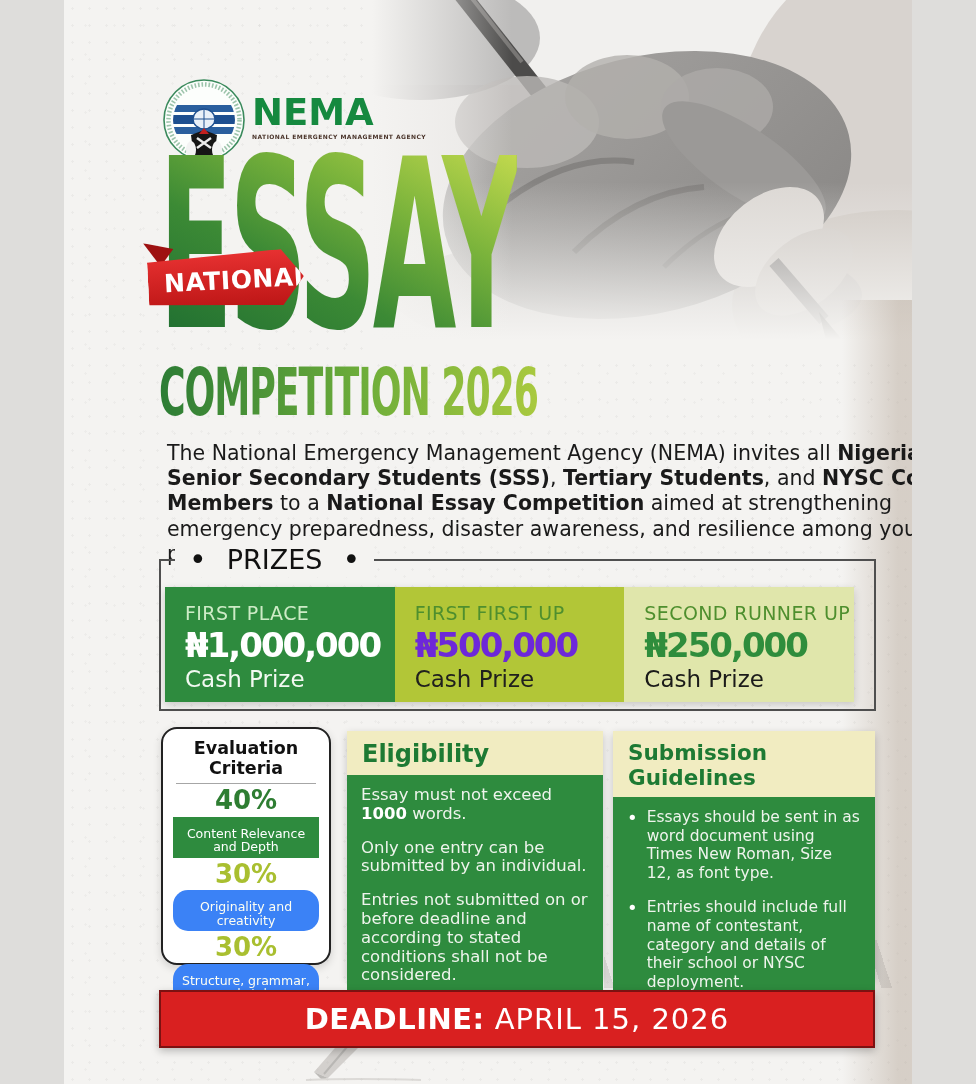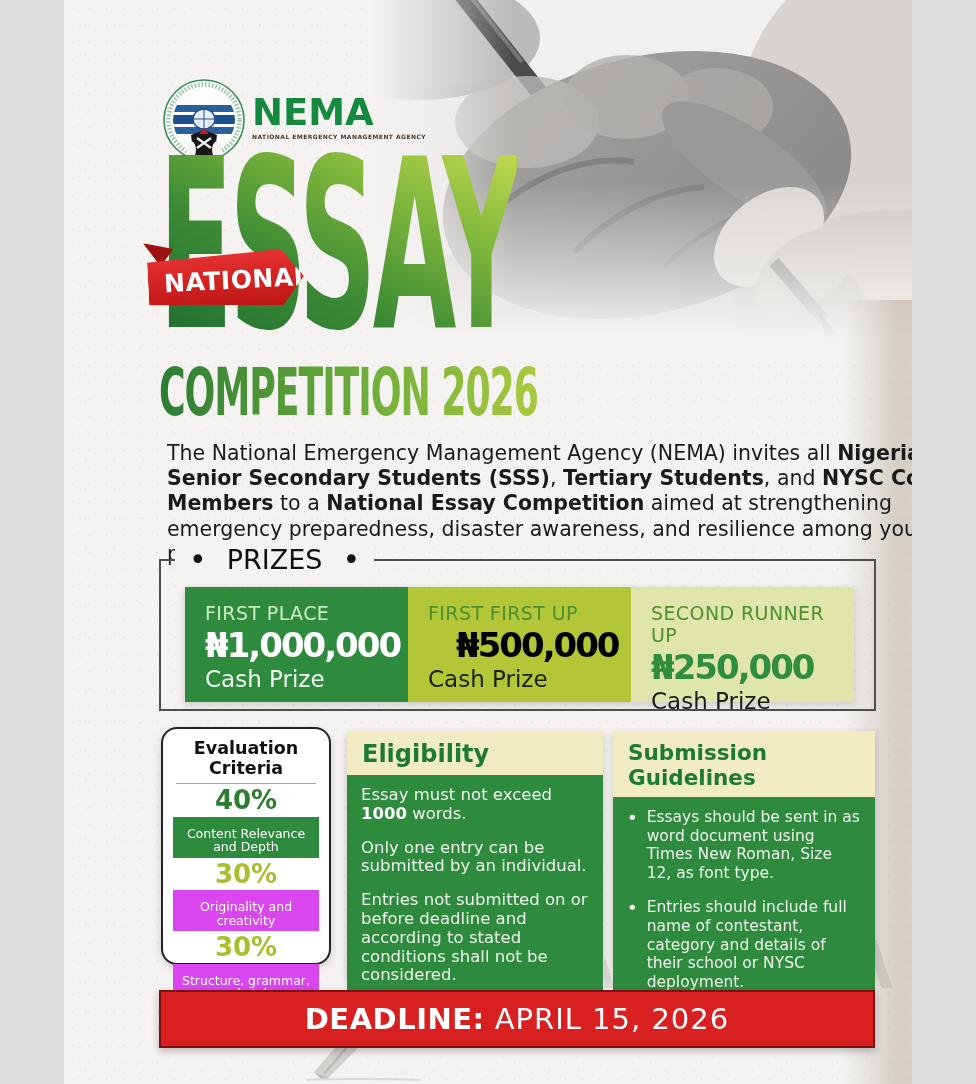--- a/index.html
+++ b/index.html
@@ -82,45 +82,45 @@
     position:absolute; left:95px; top:559px; width:717px; height:152px; z-index:2;
     border:2px solid #4f4f4f;
   }
   .prize-label{
     position:absolute; top:-19px; left:14px; background:#f4f3f1; padding:0 14px;
     font-size:27px; font-weight:400; color:#111; display:flex; align-items:center;
   }
   .prize-label::before, .prize-label::after{ content:"•"; font-size:30px; color:#111; }
   .prize-label::before{ margin-right:20px; }
   .prize-label::after{ margin-left:20px; }
-  .prize-cards{ position:absolute; left:24px; right:20px; top:26px; height:115px; display:flex; box-shadow:0 3px 8px rgba(0,0,0,.18); }
+  .prize-cards{ position:absolute; left:4px; right:20px; top:26px; height:115px; display:flex; box-shadow:0 3px 8px rgba(0,0,0,.18); }
   .prize-card{ flex:1; padding:15px 0 0 20px; }
   .pc-1{ background:#2e8b3e; }
   .pc-2{ background:#b2c637; }
   .pc-3{ background:#e0e6ab; }
   .place{ font-size:19px; letter-spacing:.4px; }
   .pc-1 .place{ color:#cdebc6; } .pc-2 .place{ color:#4e8f2e; } .pc-3 .place{ color:#4e8f2e; }
   .amount{ font-size:34px; font-weight:800; letter-spacing:-2px; margin-top:4px; line-height:1; }
-  .pc-1 .amount{ color:#ffffff; } .pc-2 .amount{ color:#000000;margin-left:28px; } .pc-3 .amount{ color:#2f8d3c; }
+  .pc-1 .amount{ color:#ffffff; } .pc-2 .amount{ color:#6d28d9; } .pc-3 .amount{ color:#2f8d3c; }
   .cash{ font-size:23px; margin-top:4px; }
   .pc-1 .cash{ color:#f2f9f1; } .pc-2 .cash{ color:#20201e; } .pc-3 .cash{ color:#1b1b19; }
 
   
   .eval{
     position:absolute; left:97px; top:727px; width:170px; height:238px; z-index:2;
     background:#fff; border:2.5px solid #222; border-radius:16px; text-align:center;
     padding-top:8px; box-shadow:0 3px 8px rgba(0,0,0,.15);
   }
   .eval-title{ font-size:17.5px; font-weight:800; color:#111; line-height:1.12; padding:2px 10px 5px; }
   .eval-divider{ border-top:1.5px solid #a6a6a6; margin:0 13px 2px; }
   .pct{ font-size:26px; font-weight:800; line-height:1.15; }
   .p40{ color:#2e7d32; } .p30{ color:#a9bf30; }
   .crit{ margin:1px 10px 2px; padding:10px 2px 4px; font-size:12.5px; line-height:1.06; color:#fff; }
   .crit-dark{ background:#2e8b3e; }
-  .crit-light{ background:#d946ef; color:#fdfef2; }
+  .crit-light{ background:#3b82f6; color:#fdfef2;border-radius:15px; }
 
   
   .info-box{ position:absolute; top:731px; height:248px; z-index:2; display:flex; flex-direction:column; box-shadow:0 3px 8px rgba(0,0,0,.2); }
   .box-elig{ left:283px; width:256px; }
   .box-guide{ left:549px; width:262px; }
   .info-head{ background:#f1ecc1; padding:9px 8px 7px 15px; font-weight:800; color:#1d7a33; }
   .box-elig .info-head{ font-size:24px; }
   .box-guide .info-head{ font-size:21.5px; }
   .info-body{ flex:1; background:#2e8b3e; color:#eef4ec; padding:11px 14px 10px; }
   .box-elig .info-body{ font-size:16.5px; line-height:1.14; }

